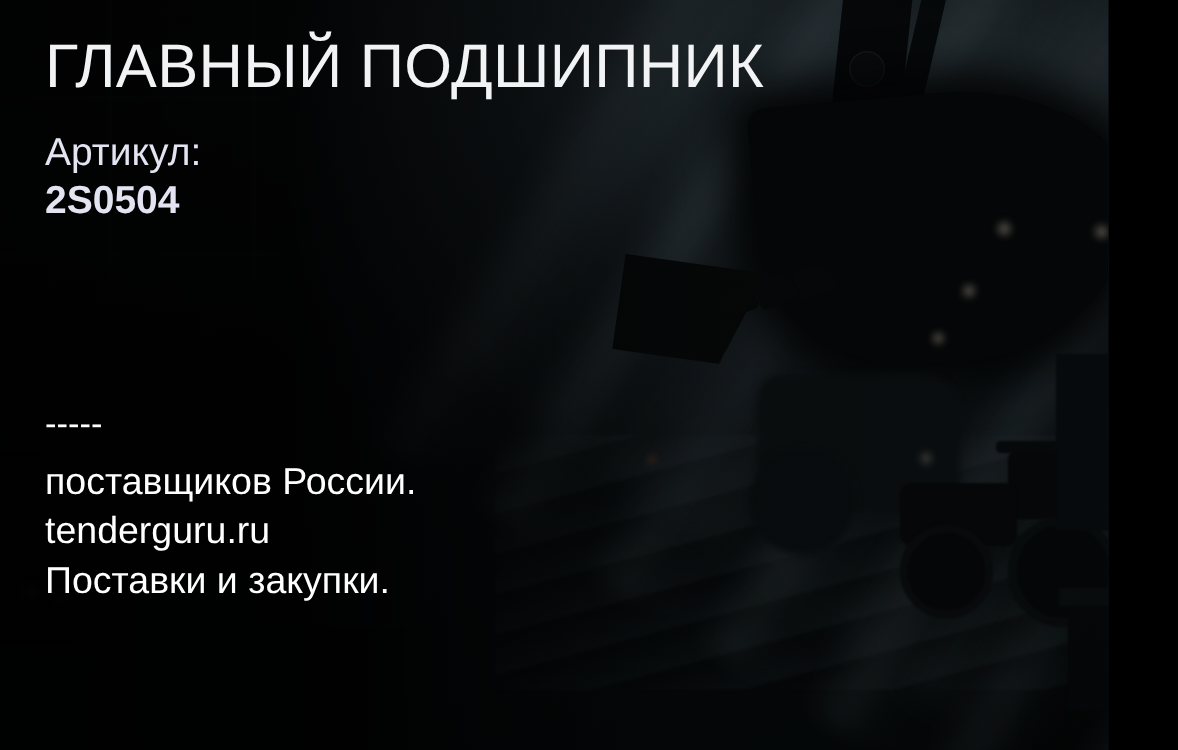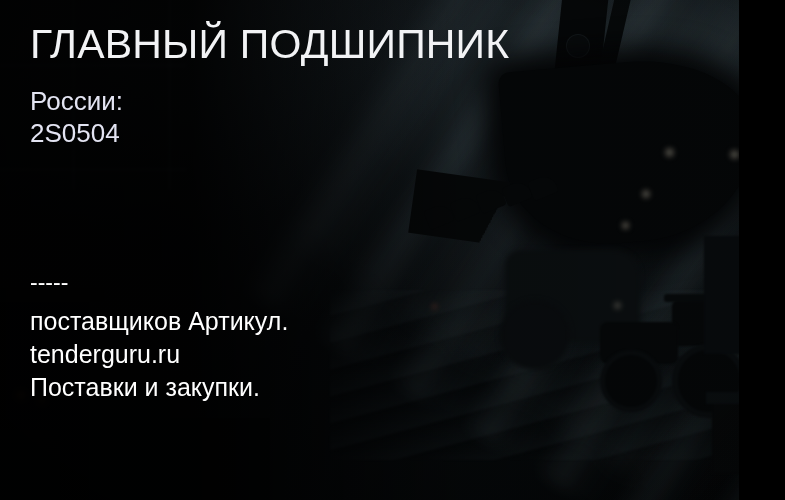--- a/index.html
+++ b/index.html
@@ -222,21 +222,21 @@
 
   .field {
     position: absolute;
     left: 30px;
     font-size: 26px;
     line-height: 32px;
     font-weight: 400;
     color: #e3e4f2;
     white-space: nowrap;
   }
-  .field .fval { display: block; }
+  .field .fval { display: block; font-weight: bold; }
 
   .field-article { top: 85px; }
   .field-maker   { top: 176px; }
 
   .divider {
     position: absolute;
     left: 30px;
     top: 272px;
     font-size: 23px;
     line-height: 20px;
@@ -315,27 +315,27 @@
     <div class="bokeh" style="left:430px; top:302px; width:9px; height:9px; opacity:.5; background:radial-gradient(circle, rgba(230,90,70,0.6) 0%, rgba(0,0,0,0) 70%);"></div>
 
     <div class="vignette"></div>
   </div>
 
   <div class="content">
 
     <div class="title">ГЛАВНЫЙ ПОДШИПНИК</div>
 
     <div class="field field-article">
-      <span class="flabel">России:</span>
+      <span class="flabel">Артикул:</span>
       <span class="fval">2S0504</span>
     </div>
 
 
     <div class="divider">-----</div>
 
     <div class="tagline">
-      <span>поставщиков Артикул.</span>
+      <span>поставщиков России.</span>
       <span>tenderguru.ru</span>
       <span>Поставки и закупки.</span>
     </div>
 
   </div>
 </div>
 
 </body></html>

